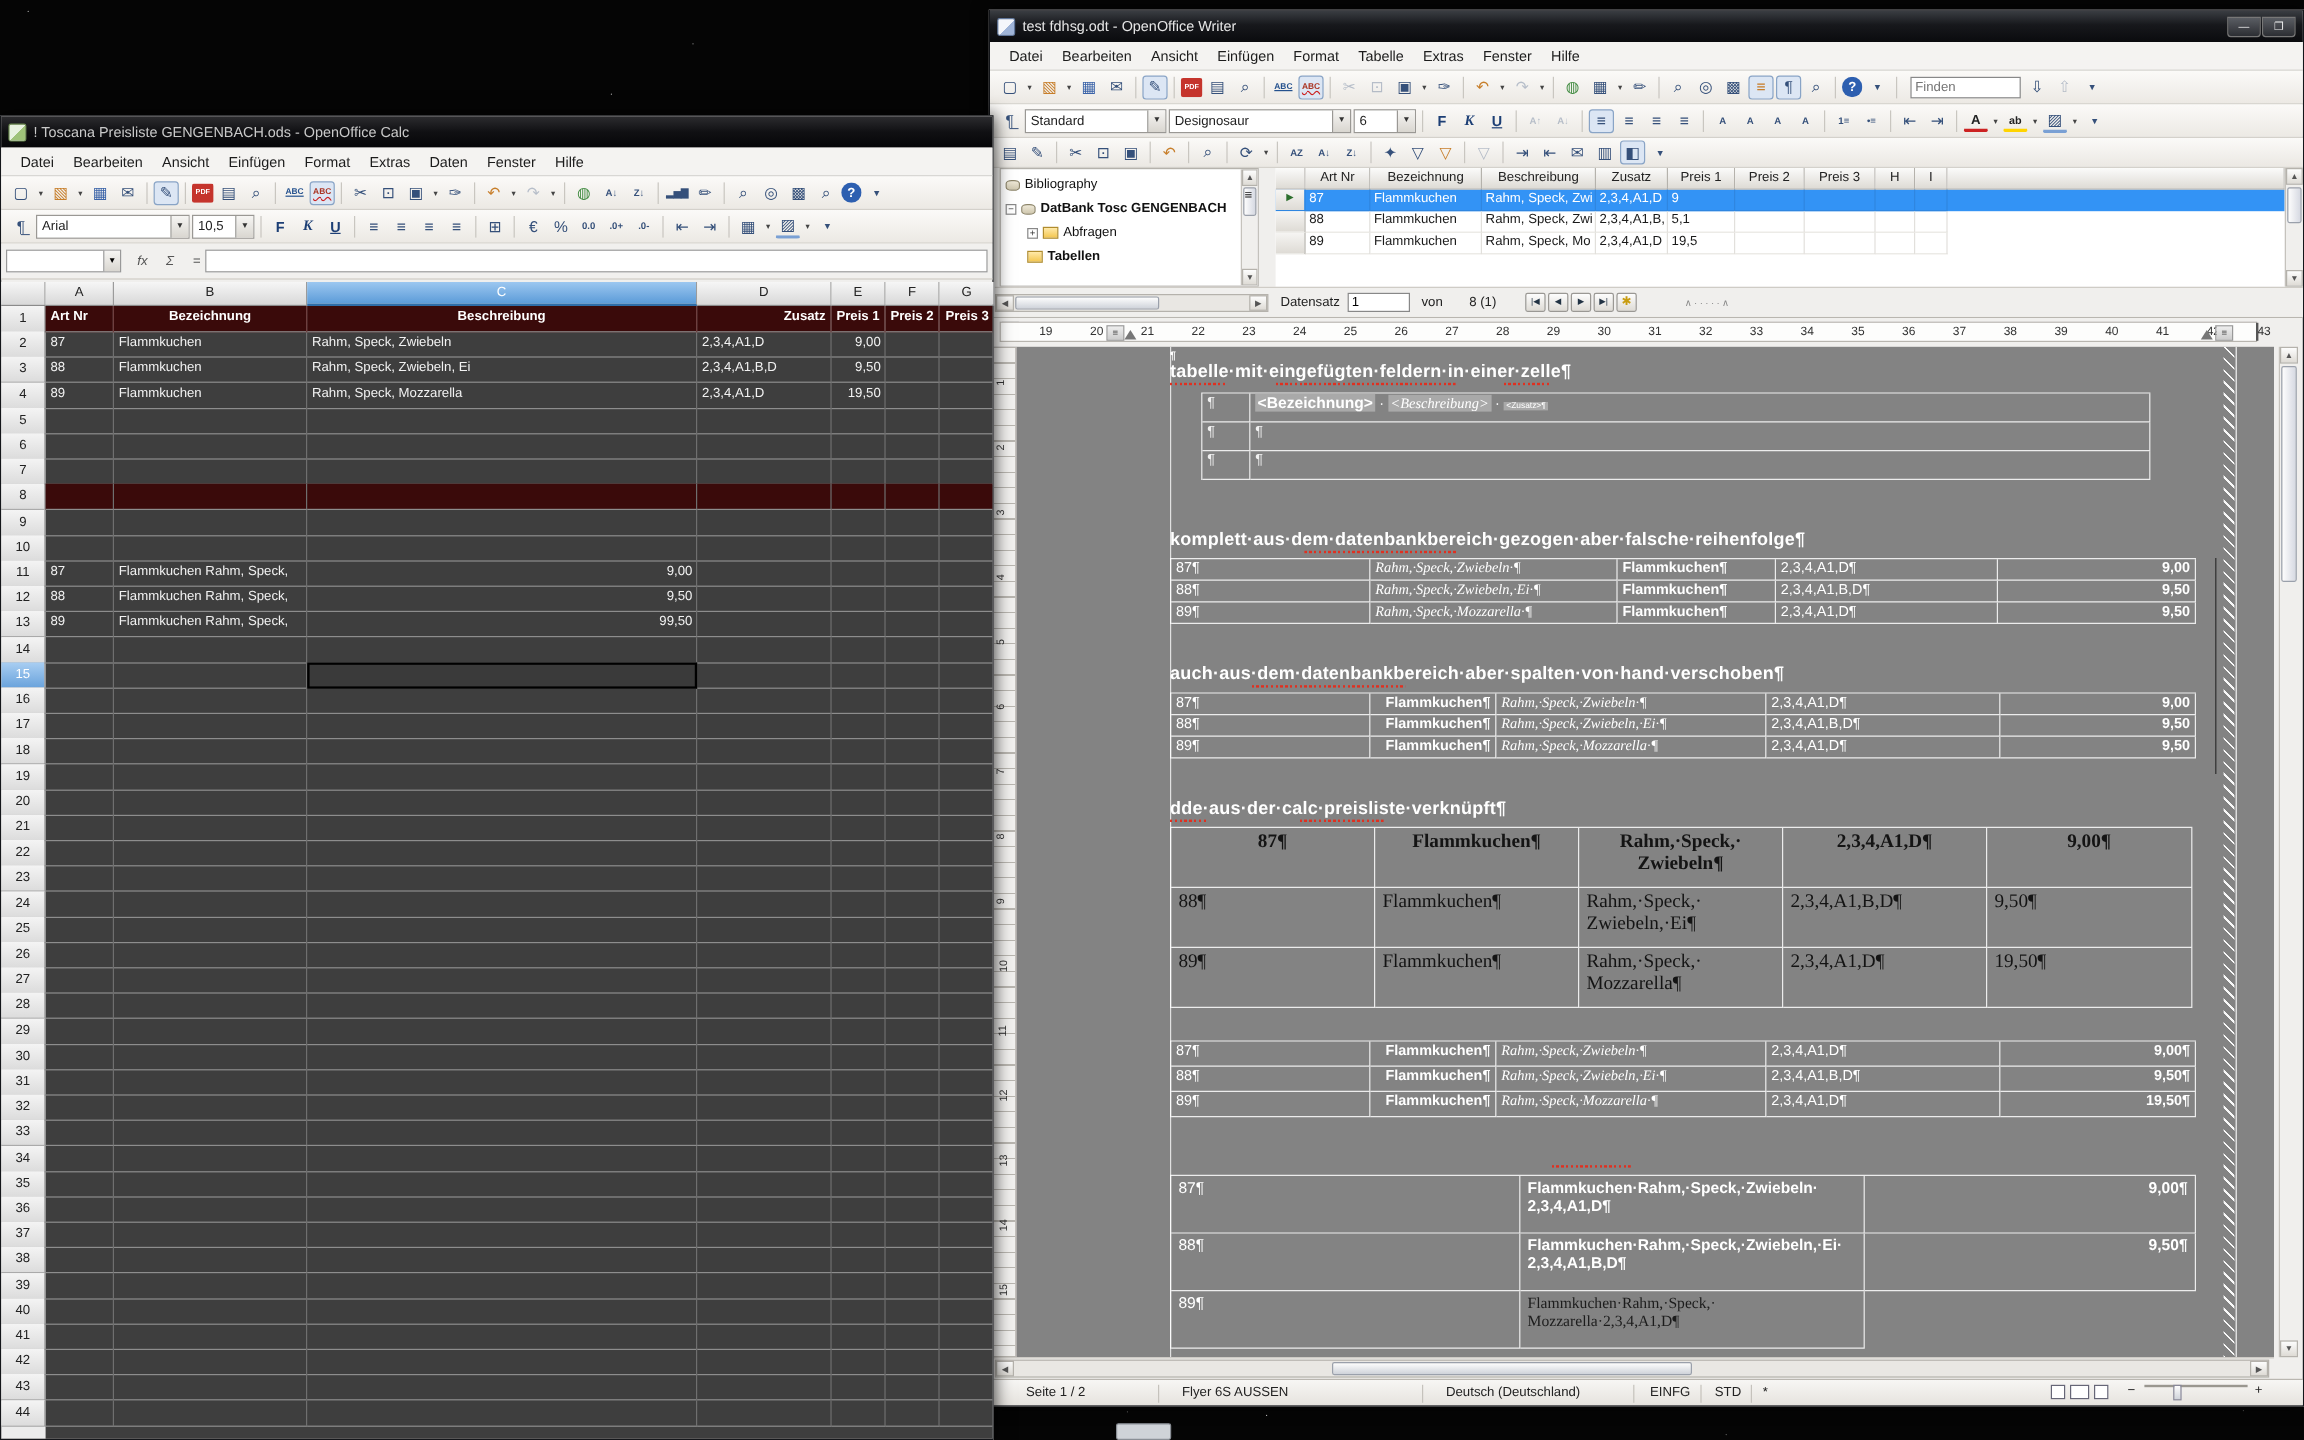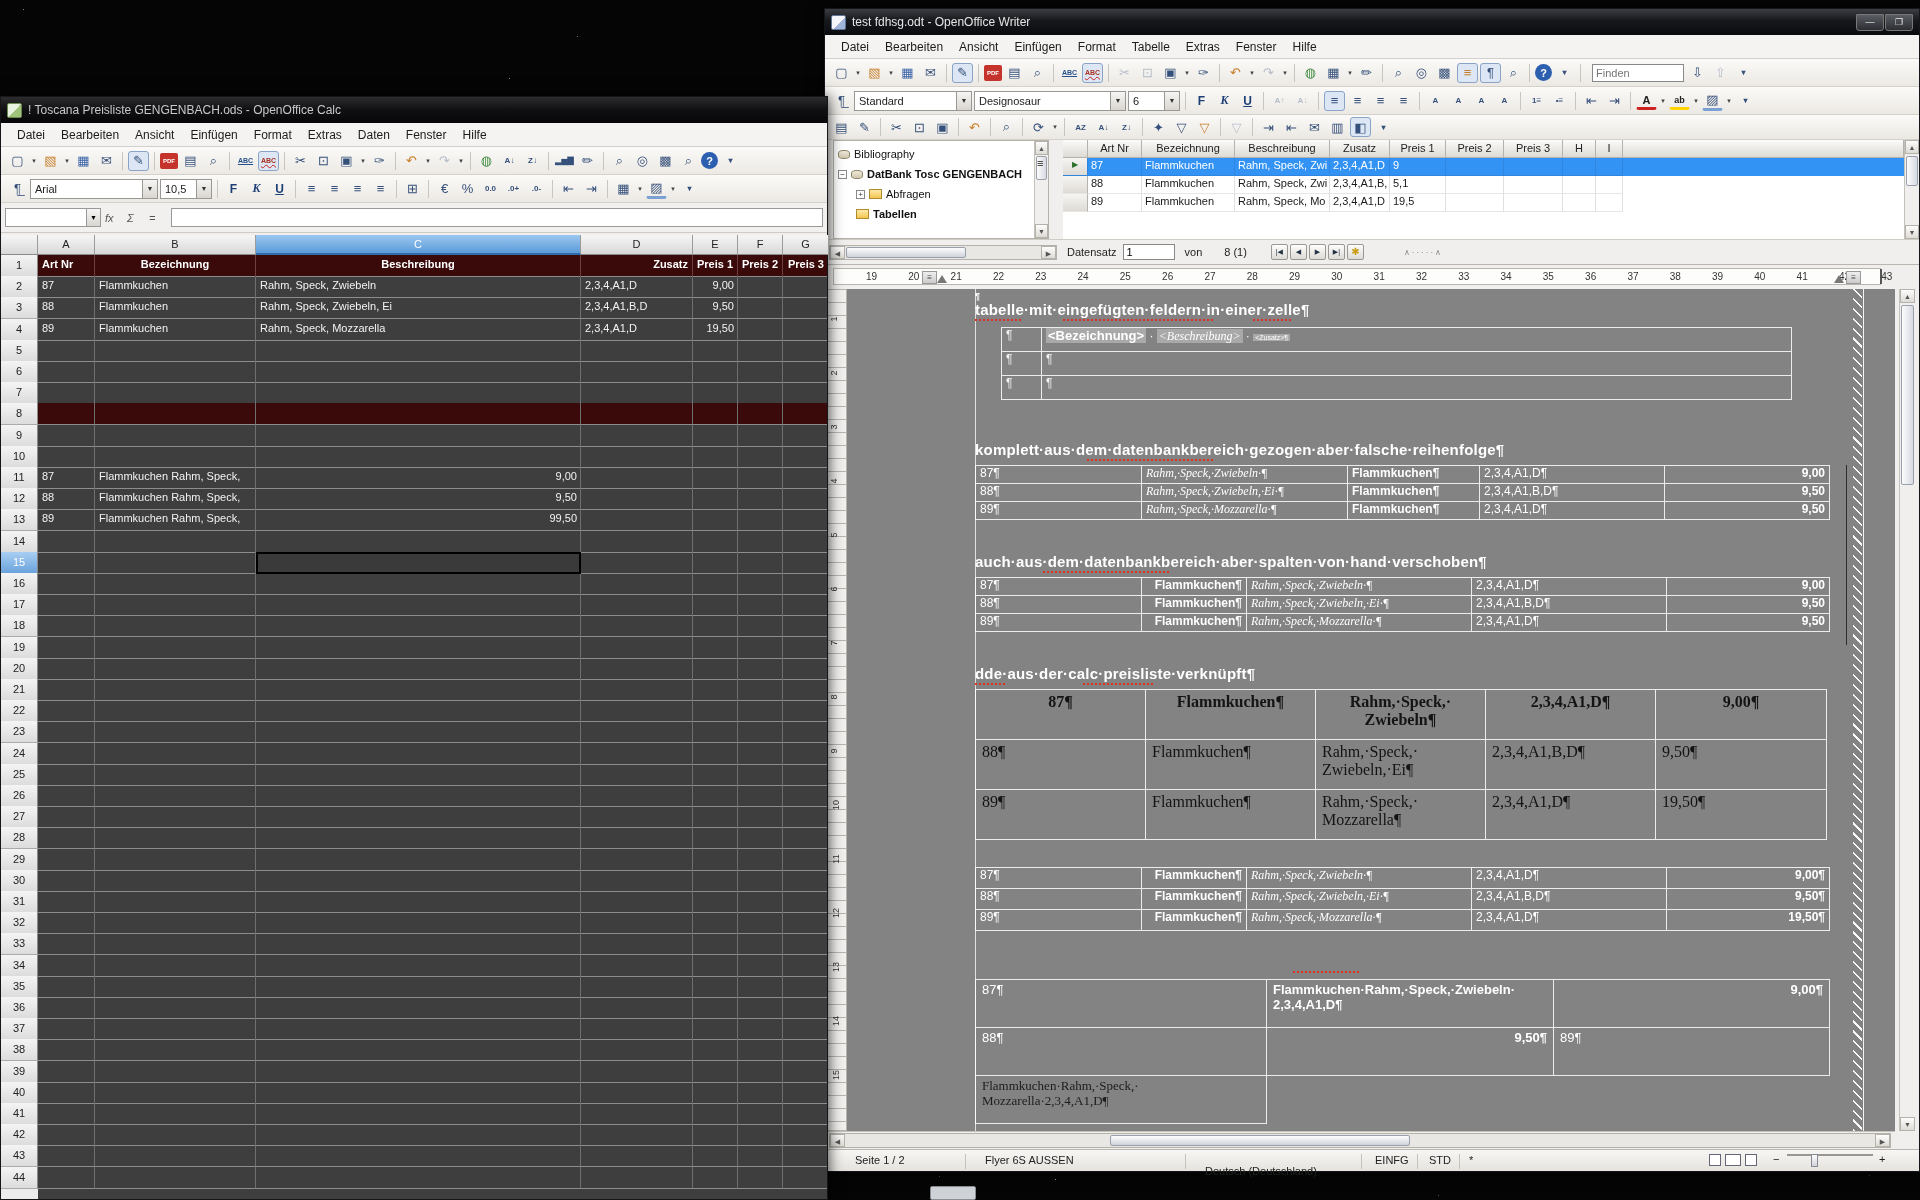--- a/index.html
+++ b/index.html
@@ -49,21 +49,21 @@
   
   #calc{left:0;top:96px;width:828px;height:1104px;background:#f0efed;z-index:3;}
   #calc .tbar{background:linear-gradient(#2c2c2f,#101013 50%,#060608);color:#c9c9c9;}
   #c-menu{top:26px;height:24px;}
   #c-tb1{top:50px;height:28px;}
   #c-tb2{top:78px;height:28px;}
   #c-formula{position:absolute;top:106px;left:0;right:0;height:30px;background:#f1f0ee;border-bottom:1px solid #cfccc6;
     display:flex;align-items:center;gap:4px;padding:0 4px;}
   #c-namebox{width:96px;height:19px;background:#fff;border:1px solid #999;position:relative;}
   #c-namebox .cdd{position:absolute;right:0;top:0;bottom:0;width:14px;background:linear-gradient(#f6f5f3,#d9d6d0);border-left:1px solid #999;font-size:7px;display:flex;align-items:center;justify-content:center;}
-  .fbtn{width:18px;height:18px;text-align:left;line-height:18px;font-size:11px;color:#555;font-style:italic;}
+  .fbtn{width:18px;height:18px;text-align:right;line-height:18px;font-size:11px;color:#555;font-style:italic;}
   #c-input{flex:1;height:19px;background:#fff;border:1px solid #999;}
   #c-colheads{position:absolute;top:138px;left:0;right:0;height:20px;display:flex;}
   .ch{height:20px;background:linear-gradient(#f6f6f6,#d8d8d8);border-right:1px solid #9b9b9b;border-bottom:1px solid #8a8a8a;
     font-size:11px;color:#222;text-align:center;line-height:19px;flex:none;}
   .ch.sel{background:linear-gradient(#9cc7f0,#5b9bd8);color:#fff;border-bottom:2px solid #2e6da8;}
   #c-sheet{position:absolute;top:158px;left:0;right:0;bottom:0;overflow:hidden;background:#3e3e3e;}
   #c-rownums{position:absolute;left:0;top:0;width:37px;bottom:0;background:#ececec;}
   .crn{position:absolute;left:0;width:37px;height:22px;background:linear-gradient(#f4f4f4,#dcdcdc);
     border-right:1px solid #8a8a8a;border-bottom:1px solid #aaa;font-size:11px;color:#222;text-align:center;line-height:21px;}
   .crn.sel{background:linear-gradient(#a9cef2,#6aa3dc);color:#fff;}
@@ -770,20 +770,21 @@
         <div class="c-num">19,50¶</div>
     </div>
 
     <span class="sq" style="left:468px;top:682px;width:66px;"></span>
 
     <div class="dtab" id="td4" style="left:150px;top:690px;grid-template-columns:291px 287px 276px;grid-auto-rows:48px;">
       <div>87¶</div>
         <div class="d-b">Flammkuchen·Rahm,·Speck,·Zwiebeln· 2,3,4,A1,D¶</div>
         <div class="c-num">9,00¶</div>
       <div>88¶</div>
+        <div class="d-b">Flammkuchen·Rahm,·Speck,·Zwiebeln,·Ei· 2,3,4,A1,B,D¶</div>
         <div class="c-num">9,50¶</div>
       <div>89¶</div>
         <div class="d-serif">Flammkuchen·Rahm,·Speck,· Mozzarella·2,3,4,A1,D¶</div>
     </div>
   </div>
 
   <div class="vscr" id="w-vscroll">
     <span class="ar" style="top:0;">▲</span>
       <span class="th" style="top:16px;height:180px;"></span>
       <span class="ar" style="bottom:0;">▼</span>
@@ -795,21 +796,21 @@
         <span class="th" style="left:280px;width:300px;"></span>
         <span class="ar" style="right:0;">▶</span>
     </span>
   </div>
 
   <div id="w-status">
     <span style="left:30px;">Seite 1 / 2</span>
     <span class="ssep" style="left:140px;"></span>
     <span style="left:160px;">Flyer  6S  AUSSEN</span>
     <span class="ssep" style="left:360px;"></span>
-    <span style="left:380px;margin-top:11px;">Deutsch (Deutschland)</span>
+    <span style="left:380px;">Deutsch (Deutschland)</span>
     <span class="ssep" style="left:536px;"></span>
     <span style="left:550px;">EINFG</span>
     <span class="ssep" style="left:592px;"></span>
     <span style="left:604px;">STD</span>
     <span class="ssep" style="left:634px;"></span>
     <span style="left:644px;">*</span>
     <span class="pgico" style="left:884px;"></span>
     <span class="pgico" style="left:900px;width:16px;"></span>
     <span class="pgico" style="left:920px;"></span>
     <span style="left:948px;top:3px;">−</span>

